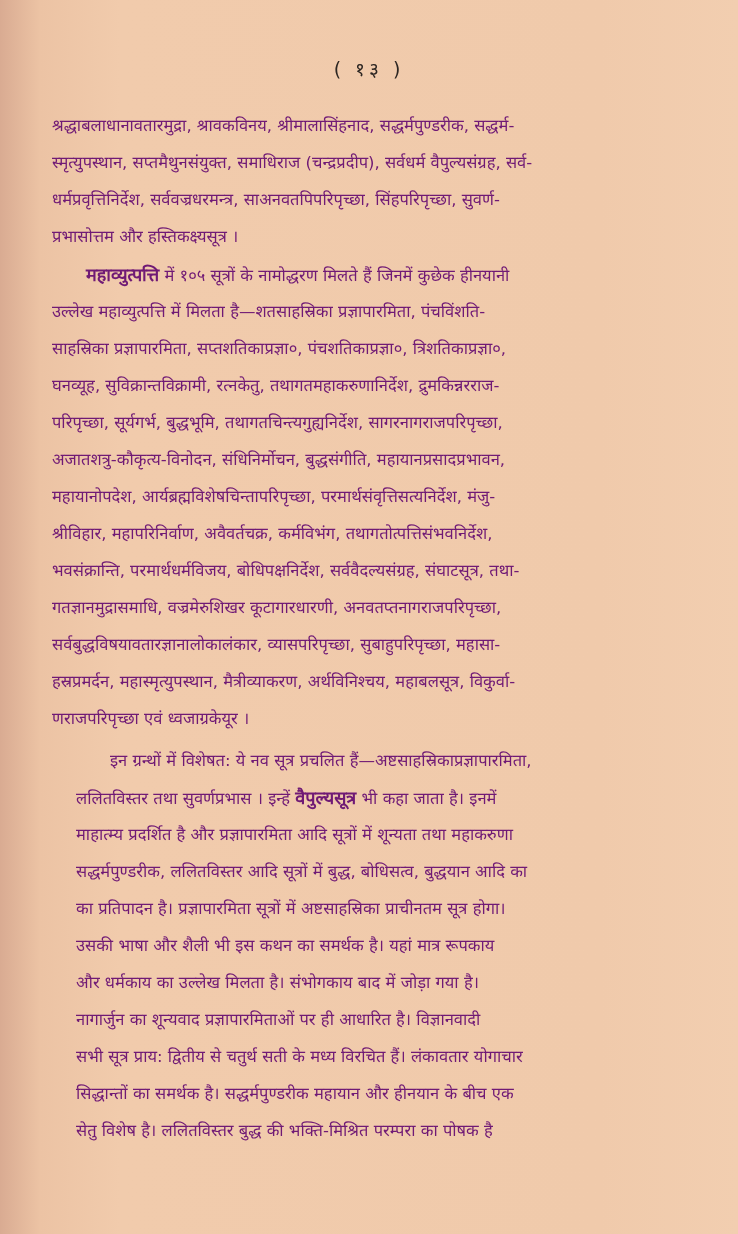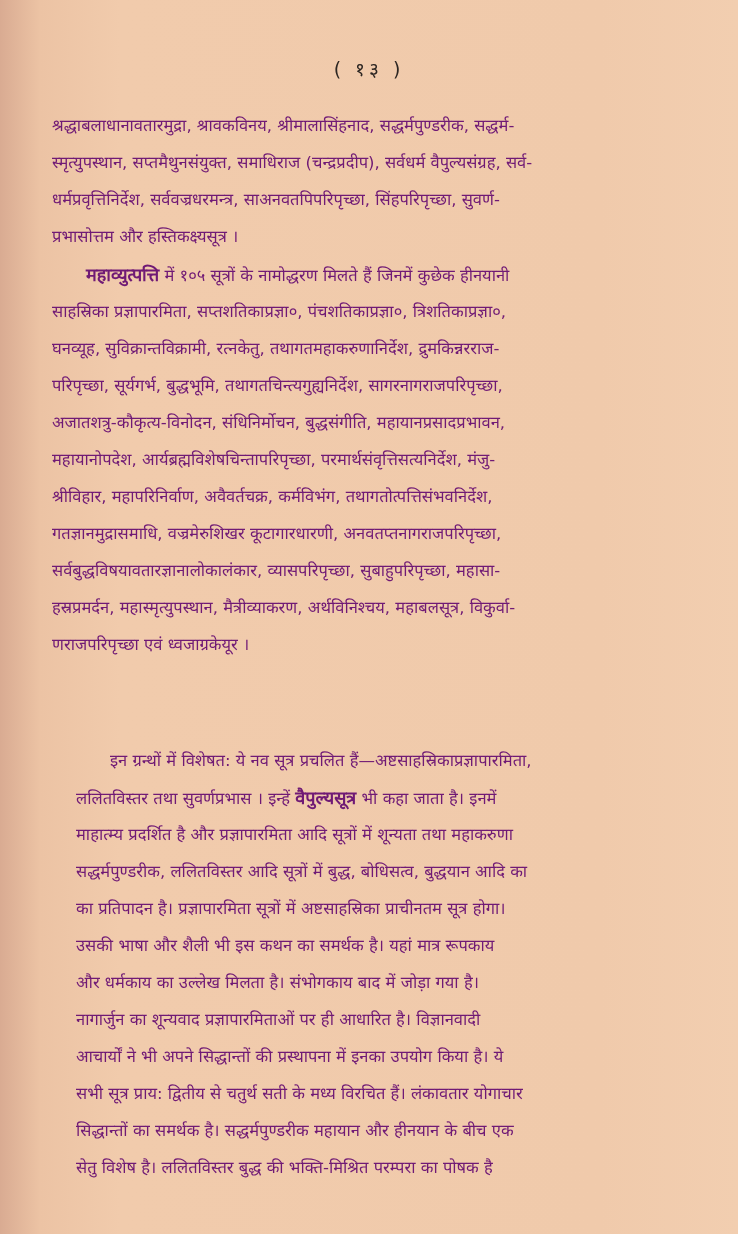--- a/index.html
+++ b/index.html
@@ -35,39 +35,40 @@
 
   <div class="text-block p1">
     <span class="line">श्रद्धाबलाधानावतारमुद्रा, श्रावकविनय, श्रीमालासिंहनाद, सद्धर्मपुण्डरीक, सद्धर्म-</span>
     <span class="line">स्मृत्युपस्थान, सप्तमैथुनसंयुक्त, समाधिराज (चन्द्रप्रदीप), सर्वधर्म वैपुल्यसंग्रह, सर्व-</span>
     <span class="line">धर्मप्रवृत्तिनिर्देश, सर्ववज्रधरमन्त्र, साअनवतपिपरिपृच्छा, सिंहपरिपृच्छा, सुवर्ण-</span>
     <span class="line">प्रभासोत्तम और हस्तिकक्ष्यसूत्र ।</span>
   </div>
 
   <div class="text-block p2">
     <span class="line indent"><span class="bold">महाव्युत्पत्ति</span><span> में १०५ सूत्रों के नामोद्धरण मिलते हैं जिनमें कुछेक हीनयानी</span></span>
+    <span class="line">उल्लेख महाव्युत्पत्ति में मिलता है—शतसाहस्रिका प्रज्ञापारमिता, पंचविंशति-</span>
     <span class="line">साहस्रिका प्रज्ञापारमिता, सप्तशतिकाप्रज्ञा०, पंचशतिकाप्रज्ञा०, त्रिशतिकाप्रज्ञा०,</span>
     <span class="line">घनव्यूह, सुविक्रान्तविक्रामी, रत्नकेतु, तथागतमहाकरुणानिर्देश, द्रुमकिन्नरराज-</span>
     <span class="line">परिपृच्छा, सूर्यगर्भ, बुद्धभूमि, तथागतचिन्त्यगुह्यनिर्देश, सागरनागराजपरिपृच्छा,</span>
     <span class="line">अजातशत्रु-कौकृत्य-विनोदन, संधिनिर्मोचन, बुद्धसंगीति, महायानप्रसादप्रभावन,</span>
     <span class="line">महायानोपदेश, आर्यब्रह्मविशेषचिन्तापरिपृच्छा, परमार्थसंवृत्तिसत्यनिर्देश, मंजु-</span>
     <span class="line">श्रीविहार, महापरिनिर्वाण, अवैवर्तचक्र, कर्मविभंग, तथागतोत्पत्तिसंभवनिर्देश,</span>
+    <span class="line">भवसंक्रान्ति, परमार्थधर्मविजय, बोधिपक्षनिर्देश, सर्ववैदल्यसंग्रह, संघाटसूत्र, तथा-</span>
     <span class="line">गतज्ञानमुद्रासमाधि, वज्रमेरुशिखर कूटागारधारणी, अनवतप्तनागराजपरिपृच्छा,</span>
     <span class="line">सर्वबुद्धविषयावतारज्ञानालोकालंकार, व्यासपरिपृच्छा, सुबाहुपरिपृच्छा, महासा-</span>
     <span class="line">हस्रप्रमर्दन, महास्मृत्युपस्थान, मैत्रीव्याकरण, अर्थविनिश्चय, महाबलसूत्र, विकुर्वा-</span>
     <span class="line">णराजपरिपृच्छा एवं ध्वजाग्रकेयूर ।</span>
   </div>
 
   <div class="text-block p3">
     <span class="line indent">इन ग्रन्थों में विशेषत: ये नव सूत्र प्रचलित हैं—अष्टसाहस्रिकाप्रज्ञापारमिता,</span>
     <span class="line"><span>ललितविस्तर तथा सुवर्णप्रभास । इन्हें </span><span class="bold">वैपुल्यसूत्र</span><span> भी कहा जाता है। इनमें</span></span>
     <span class="line">माहात्म्य प्रदर्शित है और प्रज्ञापारमिता आदि सूत्रों में शून्यता तथा महाकरुणा</span>
     <span class="line">सद्धर्मपुण्डरीक, ललितविस्तर आदि सूत्रों में बुद्ध, बोधिसत्व, बुद्धयान आदि का</span>
     <span class="line">का प्रतिपादन है। प्रज्ञापारमिता सूत्रों में अष्टसाहस्रिका प्राचीनतम सूत्र होगा।</span>
     <span class="line">उसकी भाषा और शैली भी इस कथन का समर्थक है। यहां मात्र रूपकाय</span>
     <span class="line">और धर्मकाय का उल्लेख मिलता है। संभोगकाय बाद में जोड़ा गया है।</span>
     <span class="line">नागार्जुन का शून्यवाद प्रज्ञापारमिताओं पर ही आधारित है। विज्ञानवादी</span>
-    <span class="line">आचार्यों ने भी अपने सिद्धान्तों की प्रस्थापना में इनका उपयोग किया है। ये</span>
     <span class="line">सभी सूत्र प्राय: द्वितीय से चतुर्थ सती के मध्य विरचित हैं। लंकावतार योगाचार</span>
     <span class="line">सिद्धान्तों का समर्थक है। सद्धर्मपुण्डरीक महायान और हीनयान के बीच एक</span>
     <span class="line">सेतु विशेष है। ललितविस्तर बुद्ध की भक्ति-मिश्रित परम्परा का पोषक है</span>
   </div>
 </div>
 
 </body></html>

